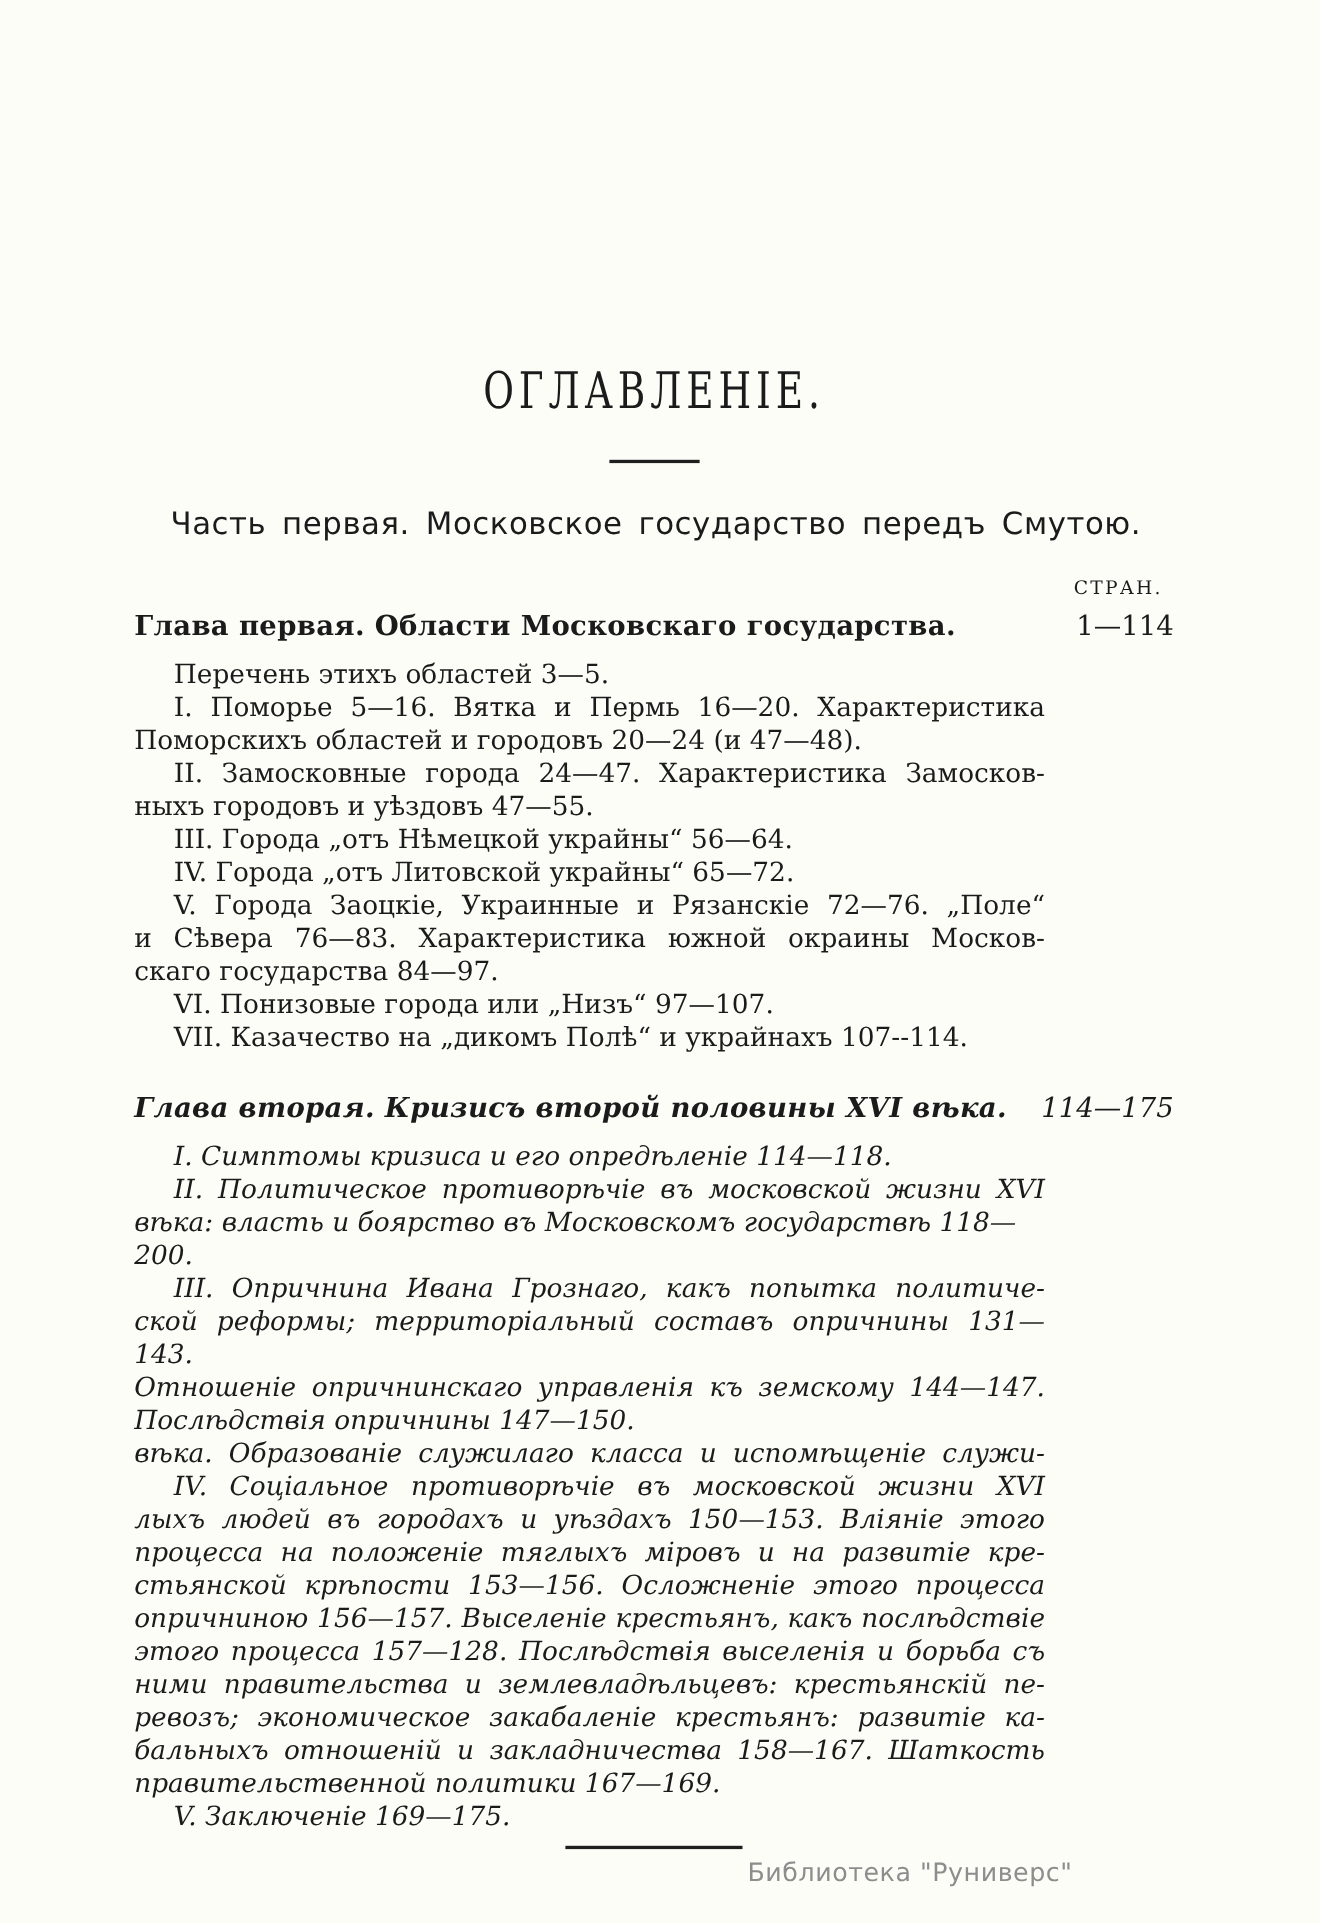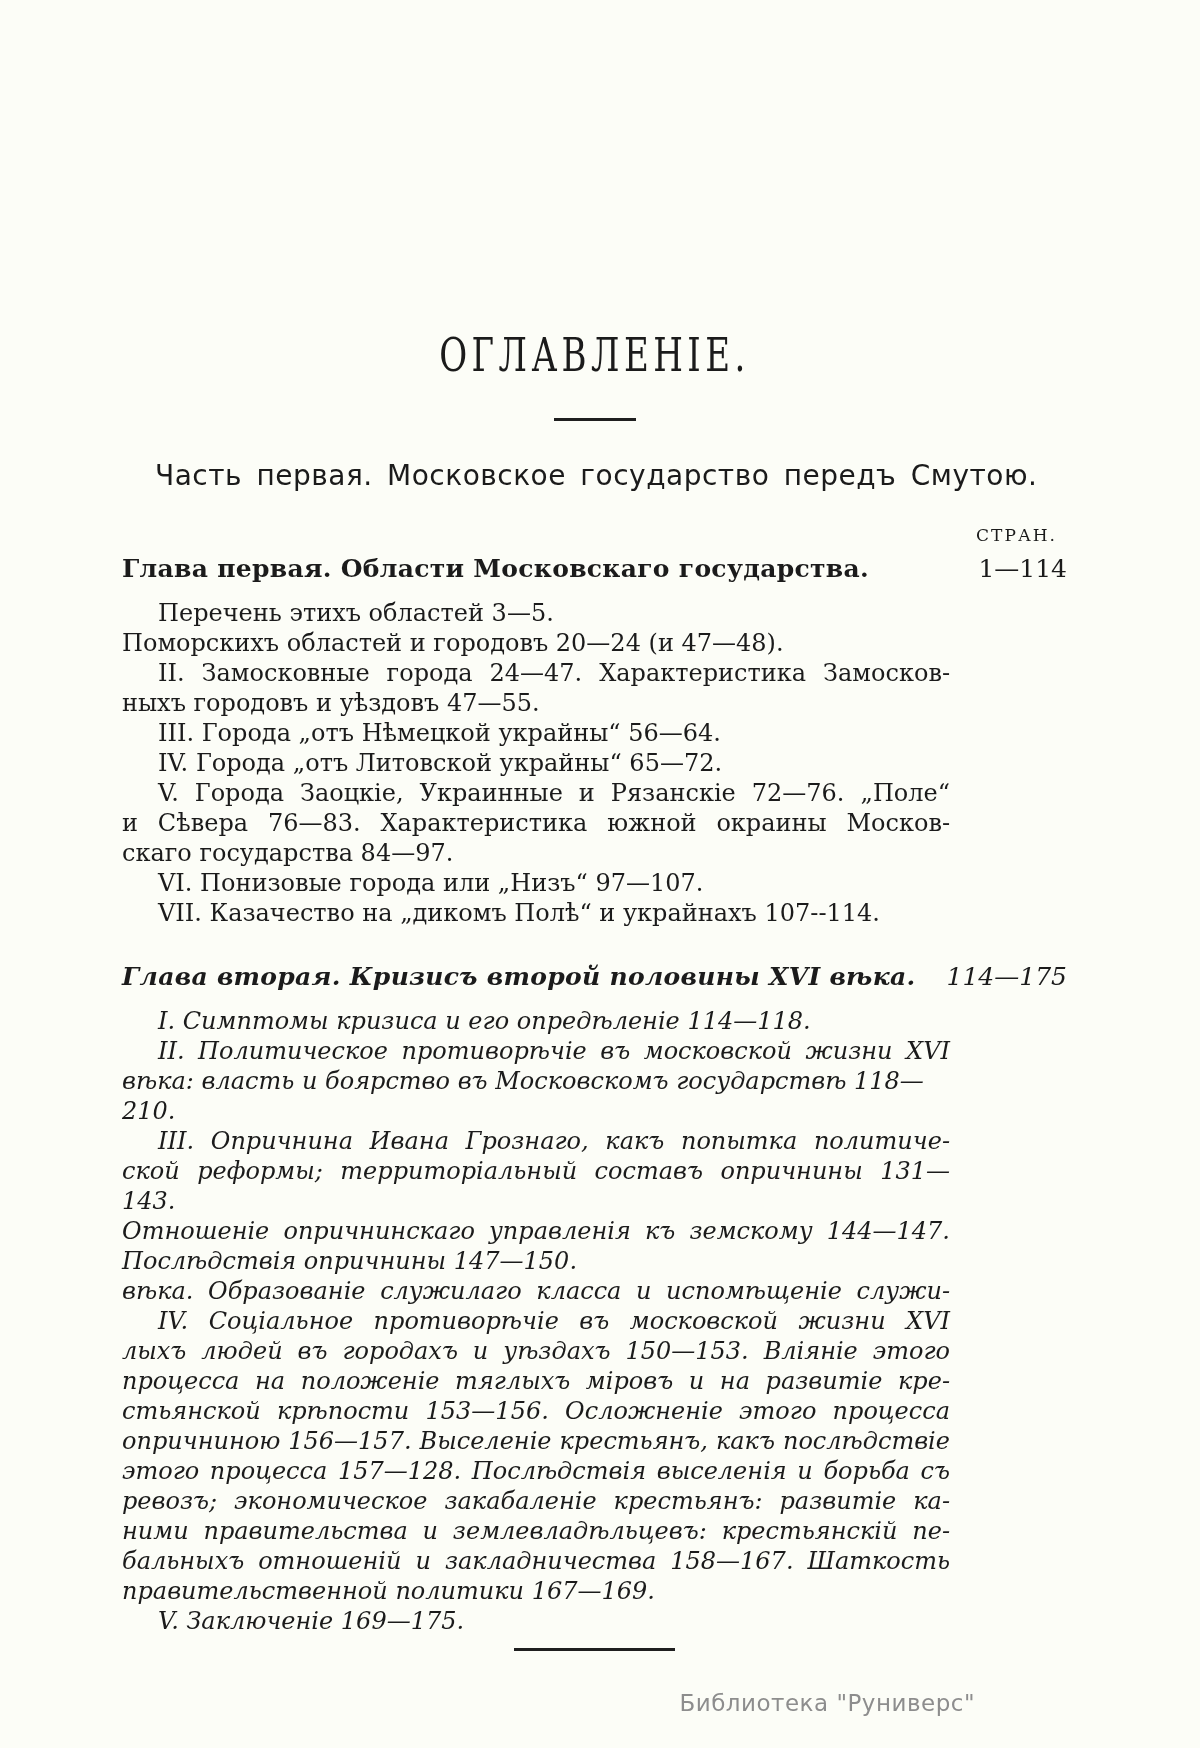--- a/index.html
+++ b/index.html
@@ -112,54 +112,55 @@
   <div class="part-heading">Часть первая. Московское государство передъ Смутою.</div>
   <div class="col-header">СТРАН.</div>
   <div id="chapters">
       <section class="chapter">
         <div class="ch-head">
           <span class="ch-title">Глава первая. Области Московскаго государства.</span>
           <span class="ch-pages">1—114</span>
         </div>
         <div class="ch-body">
           <div class="toc-line first">Перечень этихъ областей 3—5.</div>
+          <div class="toc-line first j">I. Поморье 5—16. Вятка и Пермь 16—20. Характеристика</div>
           <div class="toc-line">Поморскихъ областей и городовъ 20—24 (и 47—48).</div>
           <div class="toc-line first j">II. Замосковные города 24—47. Характеристика Замосков-</div>
           <div class="toc-line">ныхъ городовъ и уѣздовъ 47—55.</div>
           <div class="toc-line first">III. Города „отъ Нѣмецкой украйны“ 56—64.</div>
           <div class="toc-line first">IV. Города „отъ Литовской украйны“ 65—72.</div>
           <div class="toc-line first j">V. Города Заоцкіе, Украинные и Рязанскіе 72—76. „Поле“</div>
           <div class="toc-line j">и Сѣвера 76—83. Характеристика южной окраины Москов-</div>
           <div class="toc-line">скаго государства 84—97.</div>
           <div class="toc-line first">VI. Понизовые города или „Низъ“ 97—107.</div>
           <div class="toc-line first">VII. Казачество на „дикомъ Полѣ“ и украйнахъ 107--114.</div>
         </div>
       </section>
       <section class="chapter">
         <div class="ch-head">
           <span class="ch-title">Глава вторая. Кризисъ второй половины XVI вѣка.</span>
           <span class="ch-pages">114—175</span>
         </div>
         <div class="ch-body">
           <div class="toc-line first">I. Симптомы кризиса и его опредѣленіе 114—118.</div>
           <div class="toc-line first j">II. Политическое противорѣчіе въ московской жизни XVI</div>
-          <div class="toc-line">вѣка: власть и боярство въ Московскомъ государствѣ 118—210.</div>
+          <div class="toc-line">вѣка: власть и боярство въ Московскомъ государствѣ 118—200.</div>
           <div class="toc-line first j">III. Опричнина Ивана Грознаго, какъ попытка политиче-</div>
           <div class="toc-line j">ской реформы; территоріальный составъ опричнины 131—143.</div>
           <div class="toc-line j">Отношеніе опричнинскаго управленія къ земскому 144—147.</div>
           <div class="toc-line">Послѣдствія опричнины 147—150.</div>
           <div class="toc-line j">вѣка. Образованіе служилаго класса и испомѣщеніе служи-</div>
           <div class="toc-line first j">IV. Соціальное противорѣчіе въ московской жизни XVI</div>
           <div class="toc-line j">лыхъ людей въ городахъ и уѣздахъ 150—153. Вліяніе этого</div>
           <div class="toc-line j">процесса на положеніе тяглыхъ міровъ и на развитіе кре-</div>
           <div class="toc-line j">стьянской крѣпости 153—156. Осложненіе этого процесса</div>
           <div class="toc-line j">опричниною 156—157. Выселеніе крестьянъ, какъ послѣдствіе</div>
           <div class="toc-line j">этого процесса 157—128. Послѣдствія выселенія и борьба съ</div>
+          <div class="toc-line j">ними правительства и землевладѣльцевъ: крестьянскій пе-</div>
           <div class="toc-line j">ревозъ; экономическое закабаленіе крестьянъ: развитіе ка-</div>
-          <div class="toc-line j">ними правительства и землевладѣльцевъ: крестьянскій пе-</div>
           <div class="toc-line j">бальныхъ отношеній и закладничества 158—167. Шаткость</div>
           <div class="toc-line">правительственной политики 167—169.</div>
           <div class="toc-line first">V. Заключеніе 169—175.</div>
         </div>
       </section>
     </div>
   <div class="rule rule-end"></div>
 </div>
 
 <div class="watermark">Библиотека "Руниверс"</div>

